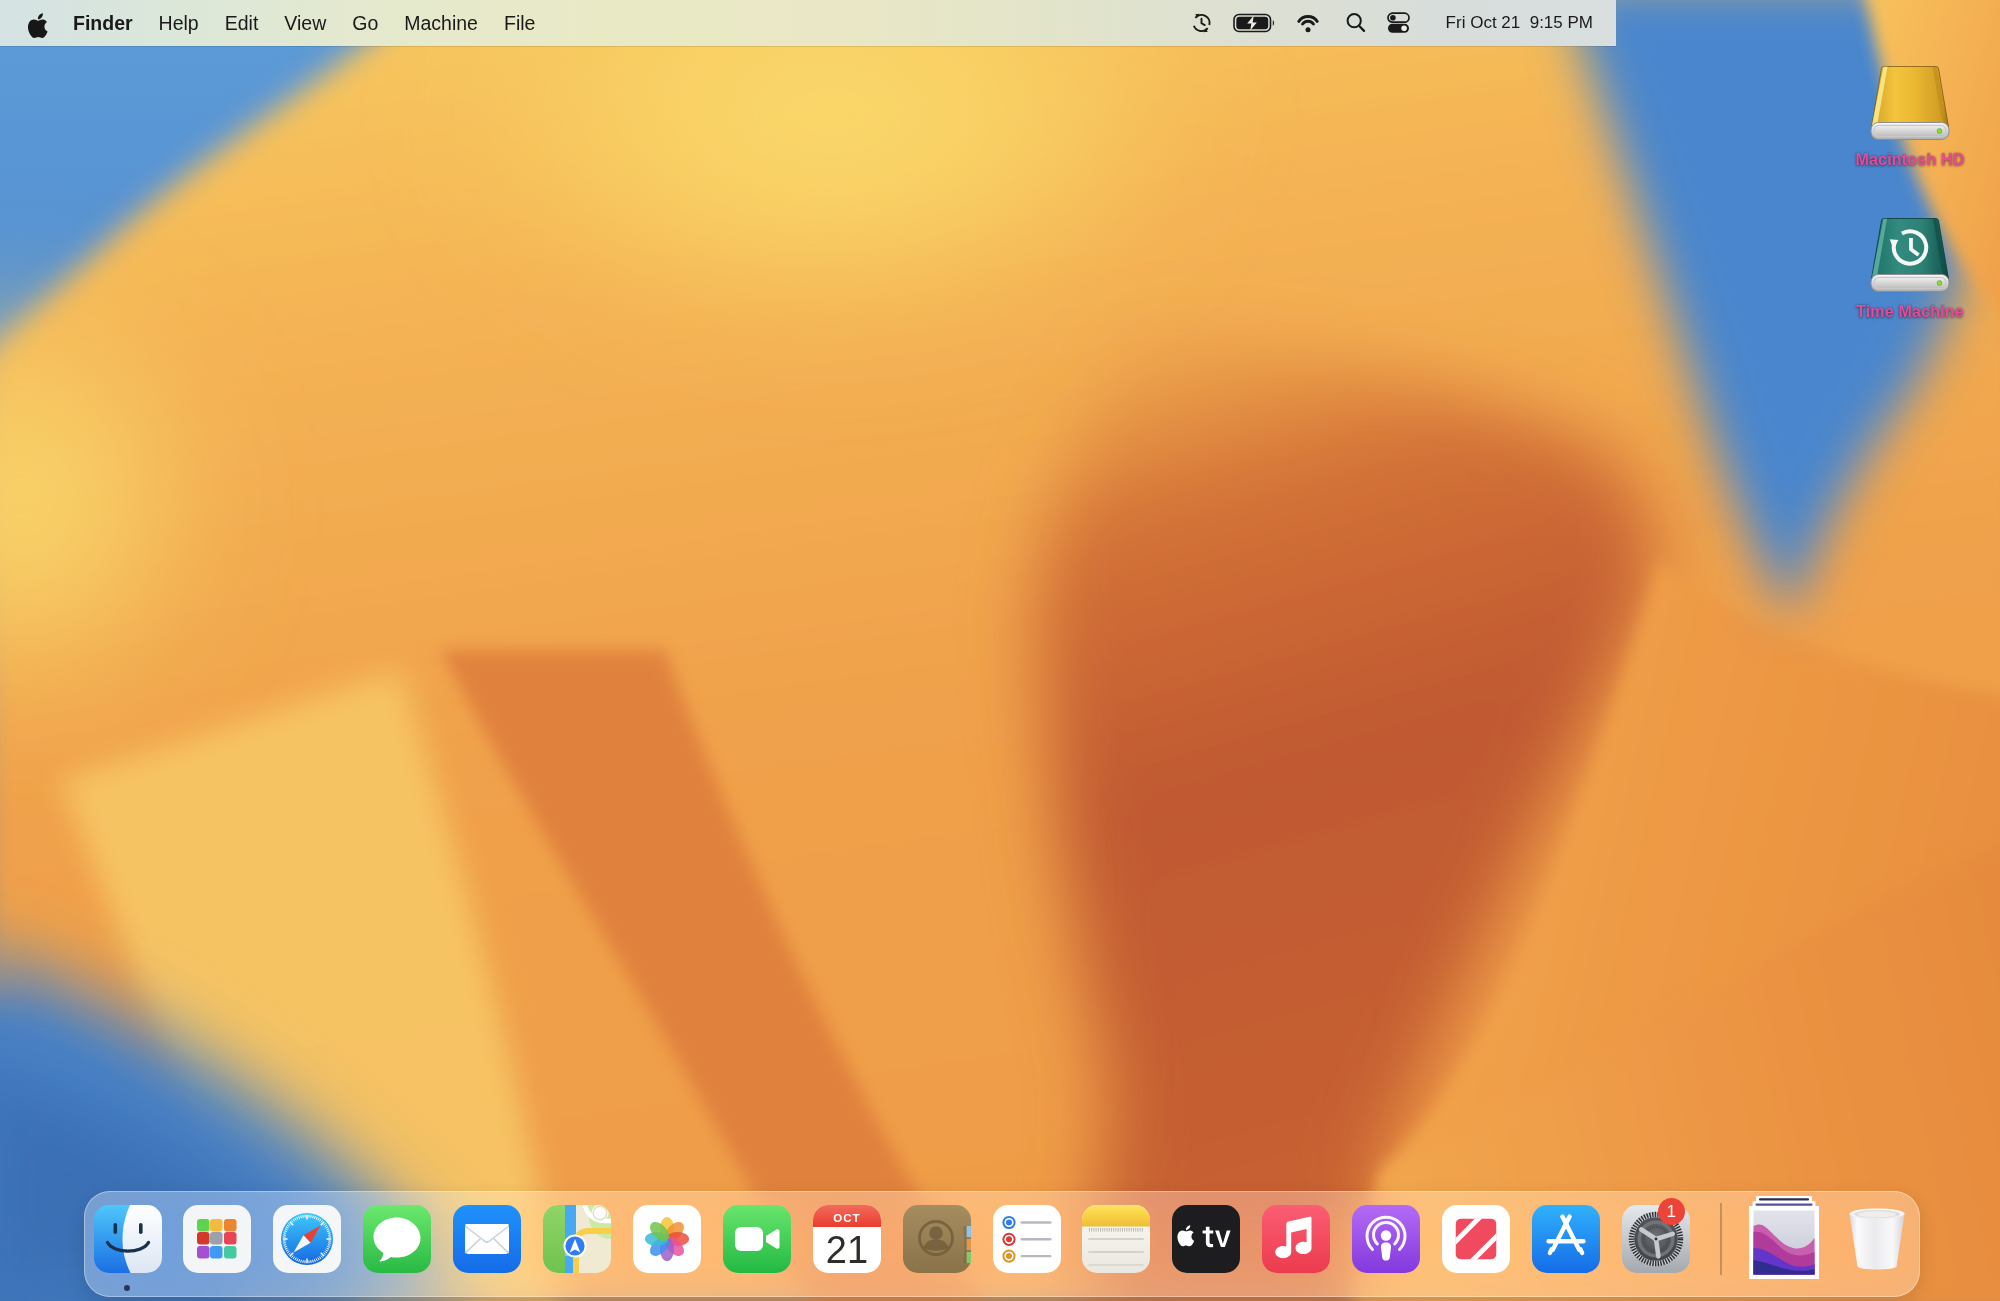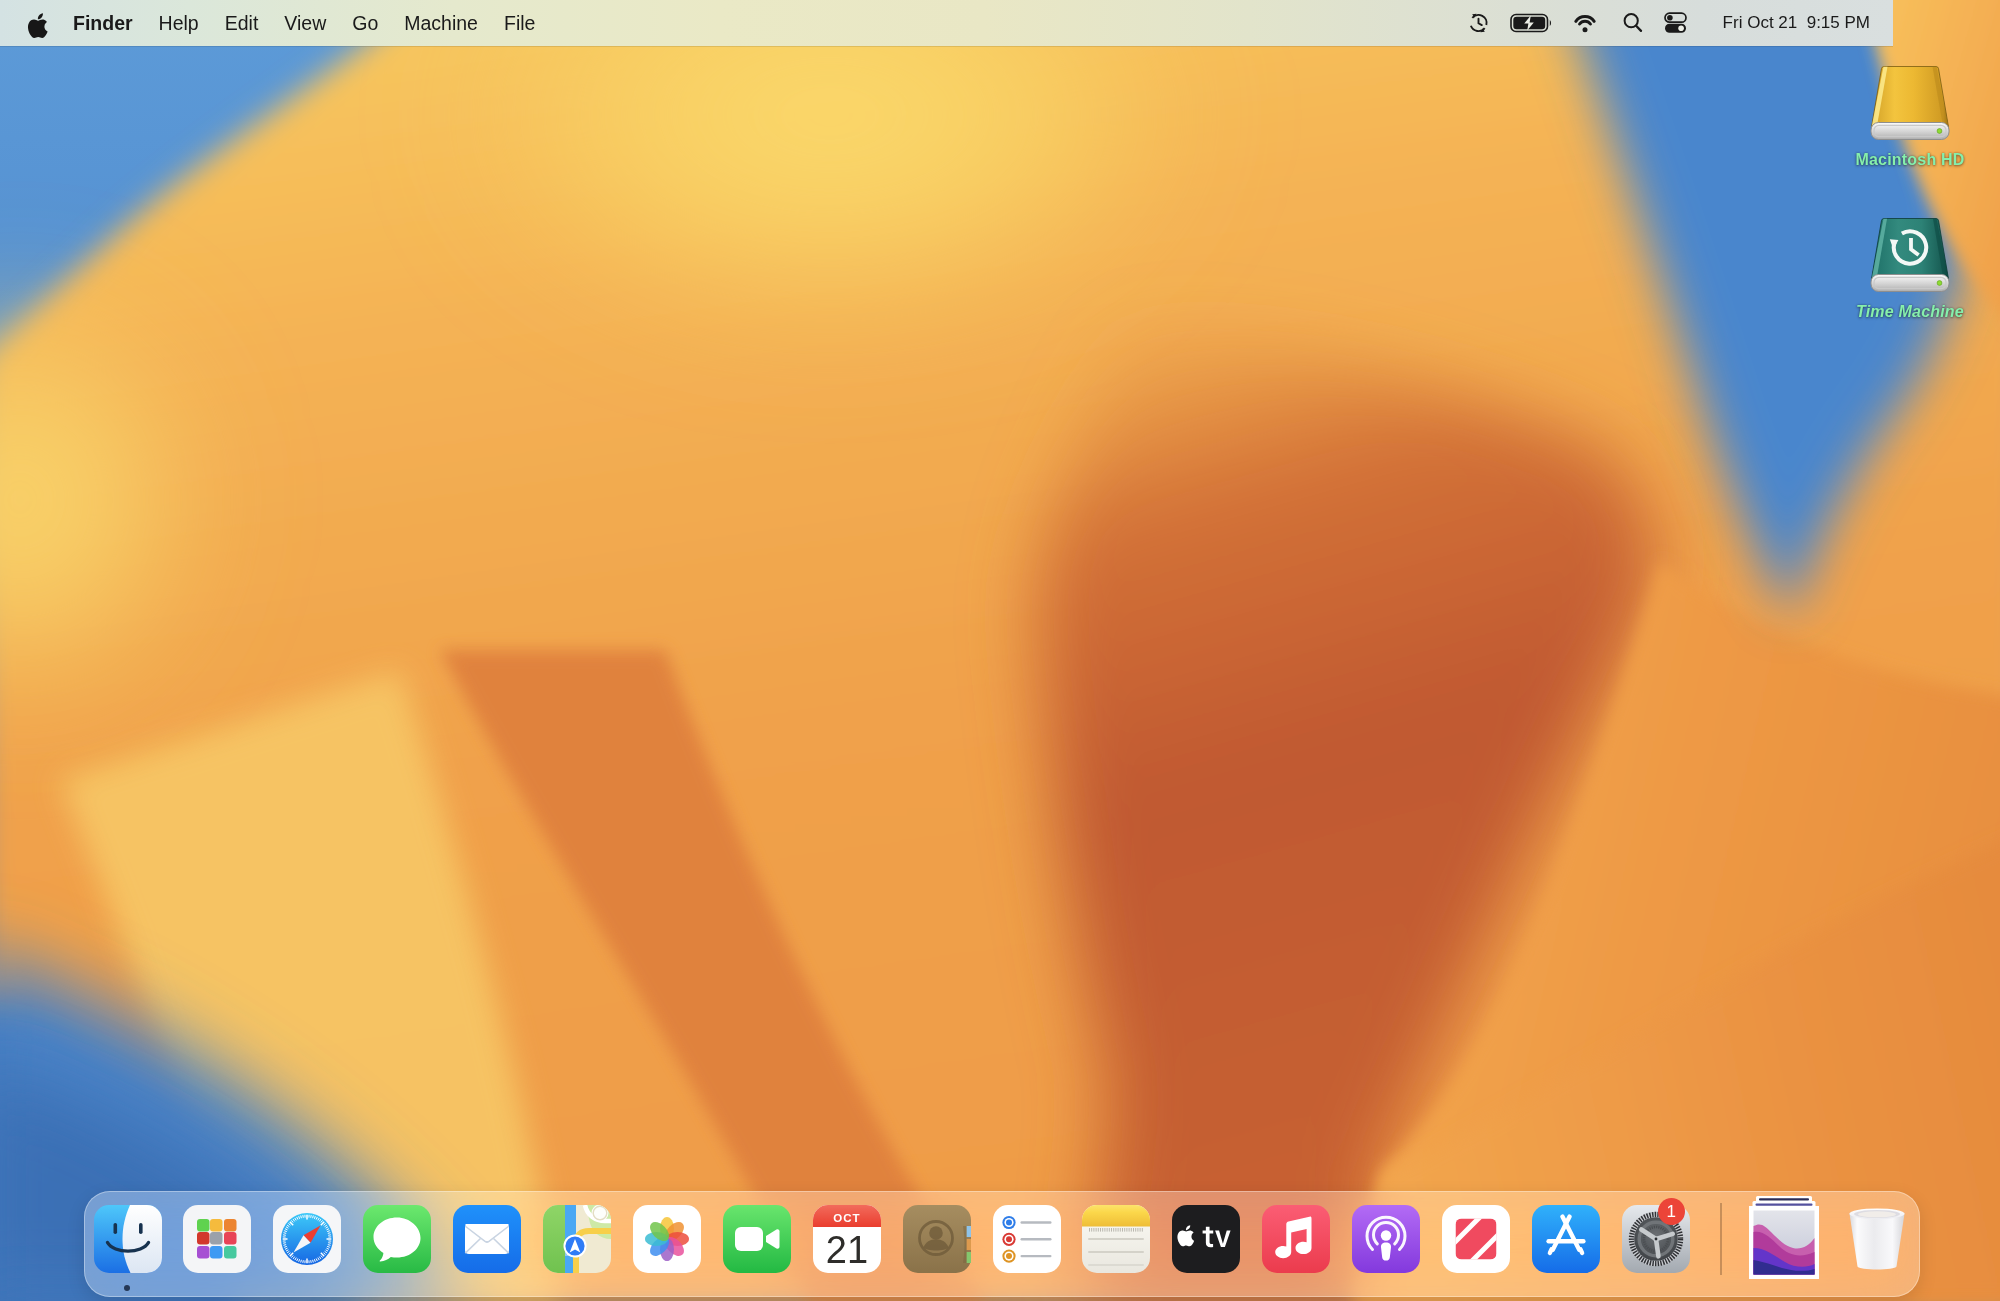--- a/index.html
+++ b/index.html
@@ -1,29 +1,29 @@
 <!DOCTYPE html>
 <html><head>
 <meta charset="utf-8">
 <style>
   html,body{margin:0;padding:0;background:#000;}
   #screen{position:relative;width:2000px;height:1301px;overflow:hidden;font-family:"Liberation Sans",sans-serif;}
   #wall{position:absolute;left:0;top:0;width:2000px;height:1301px;}
   
-  #menubar{position:absolute;left:0;top:0;width:1893px;height:46px;
+  #menubar{position:absolute;left:0;top:0;width:1616px;height:46px;
     background:linear-gradient(90deg,#d4e2e3 0%,#dbe7da 10%,#e5e9cd 24%,#eae9c6 38%,#e9e7c5 52%,#e2e4cb 66%,#dbdfd4 80%,#d7dddb 90%,#d9dfdf 100%);
     display:flex;align-items:center;color:#1a1a1a;font-size:19.5px;box-shadow:0 1px 0 rgba(0,0,0,.1);}
   #mleft{display:flex;align-items:center;}
   .mitem{margin-right:26px;white-space:nowrap;}
   #mright{position:absolute;right:0;top:0;height:46px;width:520px;}
   .sico{position:absolute;top:50%;transform:translateY(-50%);}
   #clock{position:absolute;right:23px;top:0;height:46px;display:flex;align-items:center;font-size:17px;white-space:nowrap;}
   
   .dicon{position:absolute;width:156px;text-align:center;}
-  .dlabel{color:#86efac;font-weight:bold;font-size:16px;letter-spacing:.2px;
+  .dlabel{color:#ec4899;font-weight:bold;font-size:16px;letter-spacing:.2px;
     text-shadow:0 1px 3px rgba(0,0,0,.45), 0 0 2px rgba(0,0,0,.35);margin-top:2px;}
   
   #dock{position:absolute;left:84px;top:1191px;width:1836px;height:106px;border-radius:26px;
     background:rgba(255,255,255,.32);
     box-shadow:inset 0 0 0 1px rgba(255,255,255,.35), 0 6px 18px rgba(0,0,0,.12);}
   #dockblur{position:absolute;left:84px;top:1191px;width:1836px;height:106px;border-radius:26px;
     backdrop-filter:blur(30px) saturate(1.25);-webkit-backdrop-filter:blur(30px) saturate(1.25);}
   .dk{position:absolute;top:1205px;width:55px;height:68px;}
   .dk svg{position:absolute;left:0;top:0;}
   #rundot{position:absolute;left:124px;top:1285px;width:6px;height:6px;border-radius:3px;background:#253856;}
@@ -224,21 +224,21 @@
       <path d="M64 1.7 L67.5 1.7 L79.4 62 L74.4 62 Z" fill="#0e4d45" opacity=".65"></path>
       <g transform="translate(41,30.5)">
         <path d="M-8.1,-14.03 A16.2,16.2 0 1 1 -15.22,-5.54" fill="none" stroke="#f3f8f6" stroke-width="4"></path>
         <path d="M-20.2,-8.2 L-11.6,-7.4 L-16.6,1.8 Z" fill="#f3f8f6"></path>
         <path d="M1,-9.5 L1,1.8 L8.6,7.6" stroke="#f3f8f6" stroke-width="3.8" fill="none"></path>
       </g>
       <rect x="2" y="57.5" width="78" height="17" rx="7.5" fill="url(#bezel)" stroke="#8e8e8e" stroke-width="1"></rect>
       <rect x="5" y="60.3" width="72" height="11.4" rx="5" fill="none" stroke="#c9c9c9" stroke-width="1.2"></rect>
       <circle cx="70.5" cy="66" r="2.4" fill="#8edc32" stroke="#5a9e14" stroke-width=".6"></circle>
     </svg>
-    <div class="dlabel" style="margin-top:7px;font-style:italic;">Time Machine</div>
+    <div class="dlabel" style="margin-top:7px;">Time Machine</div>
   </div>
 
   <div id="dockblur"></div>
   <div id="dock"></div>
   <div id="dockicons">
   <div class="dk" style="left:93.5px;">
         <svg width="68" height="68" viewBox="0 0 68 68">
 <defs>
 <linearGradient id="fA" x1="0" y1="0" x2="0" y2="1">
               <stop offset="0" stop-color="#4ec7fa"></stop>

